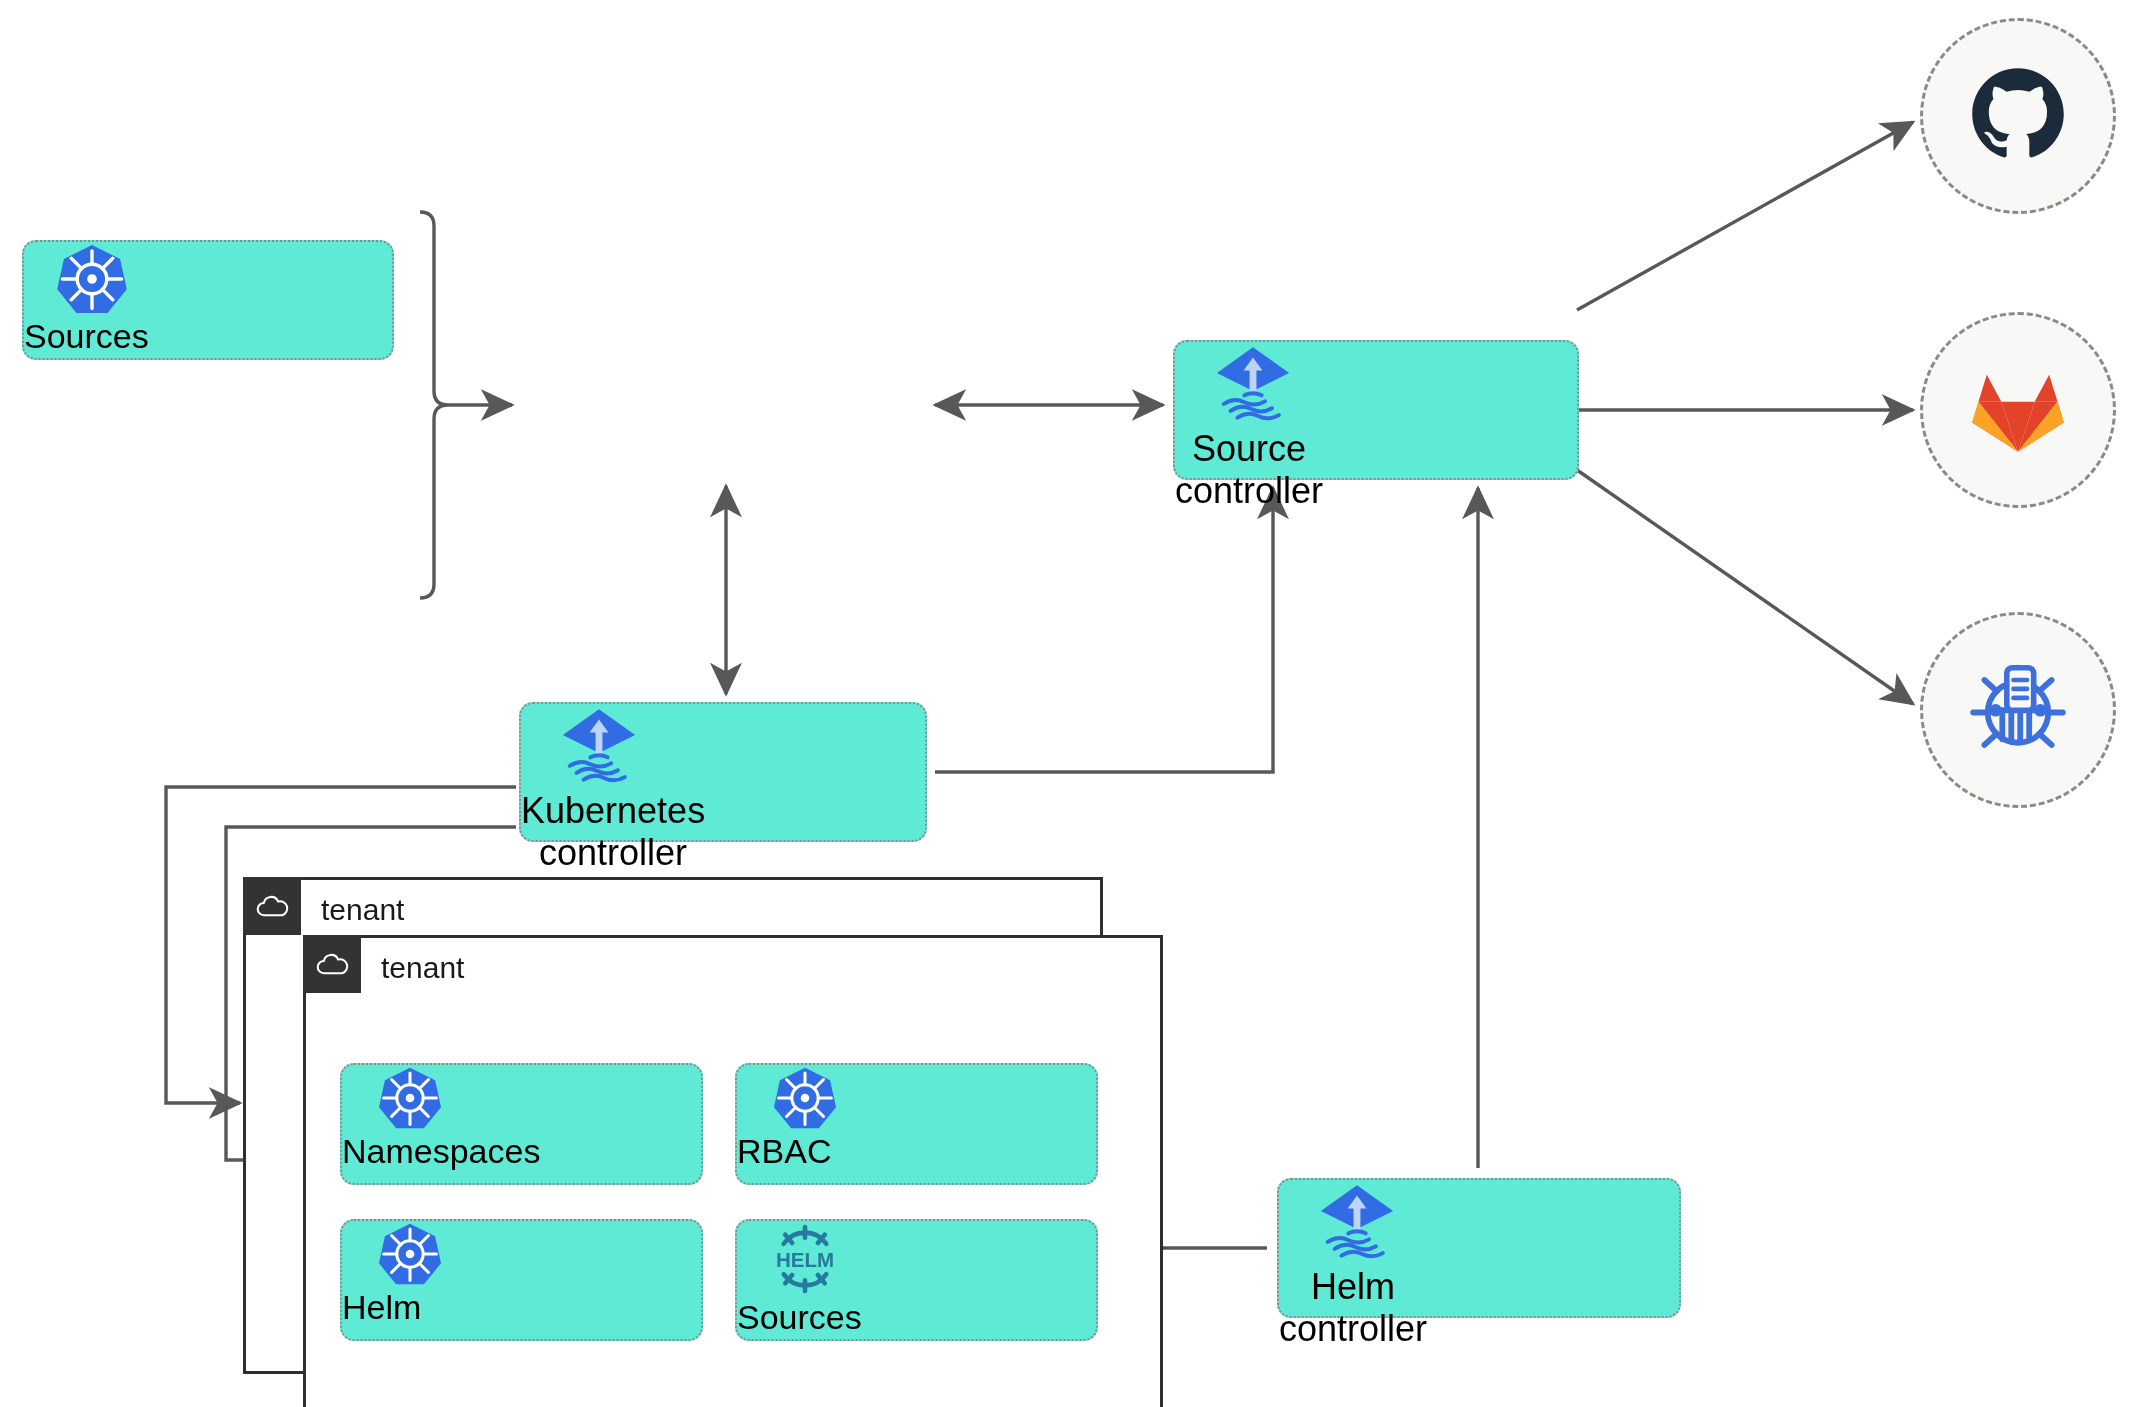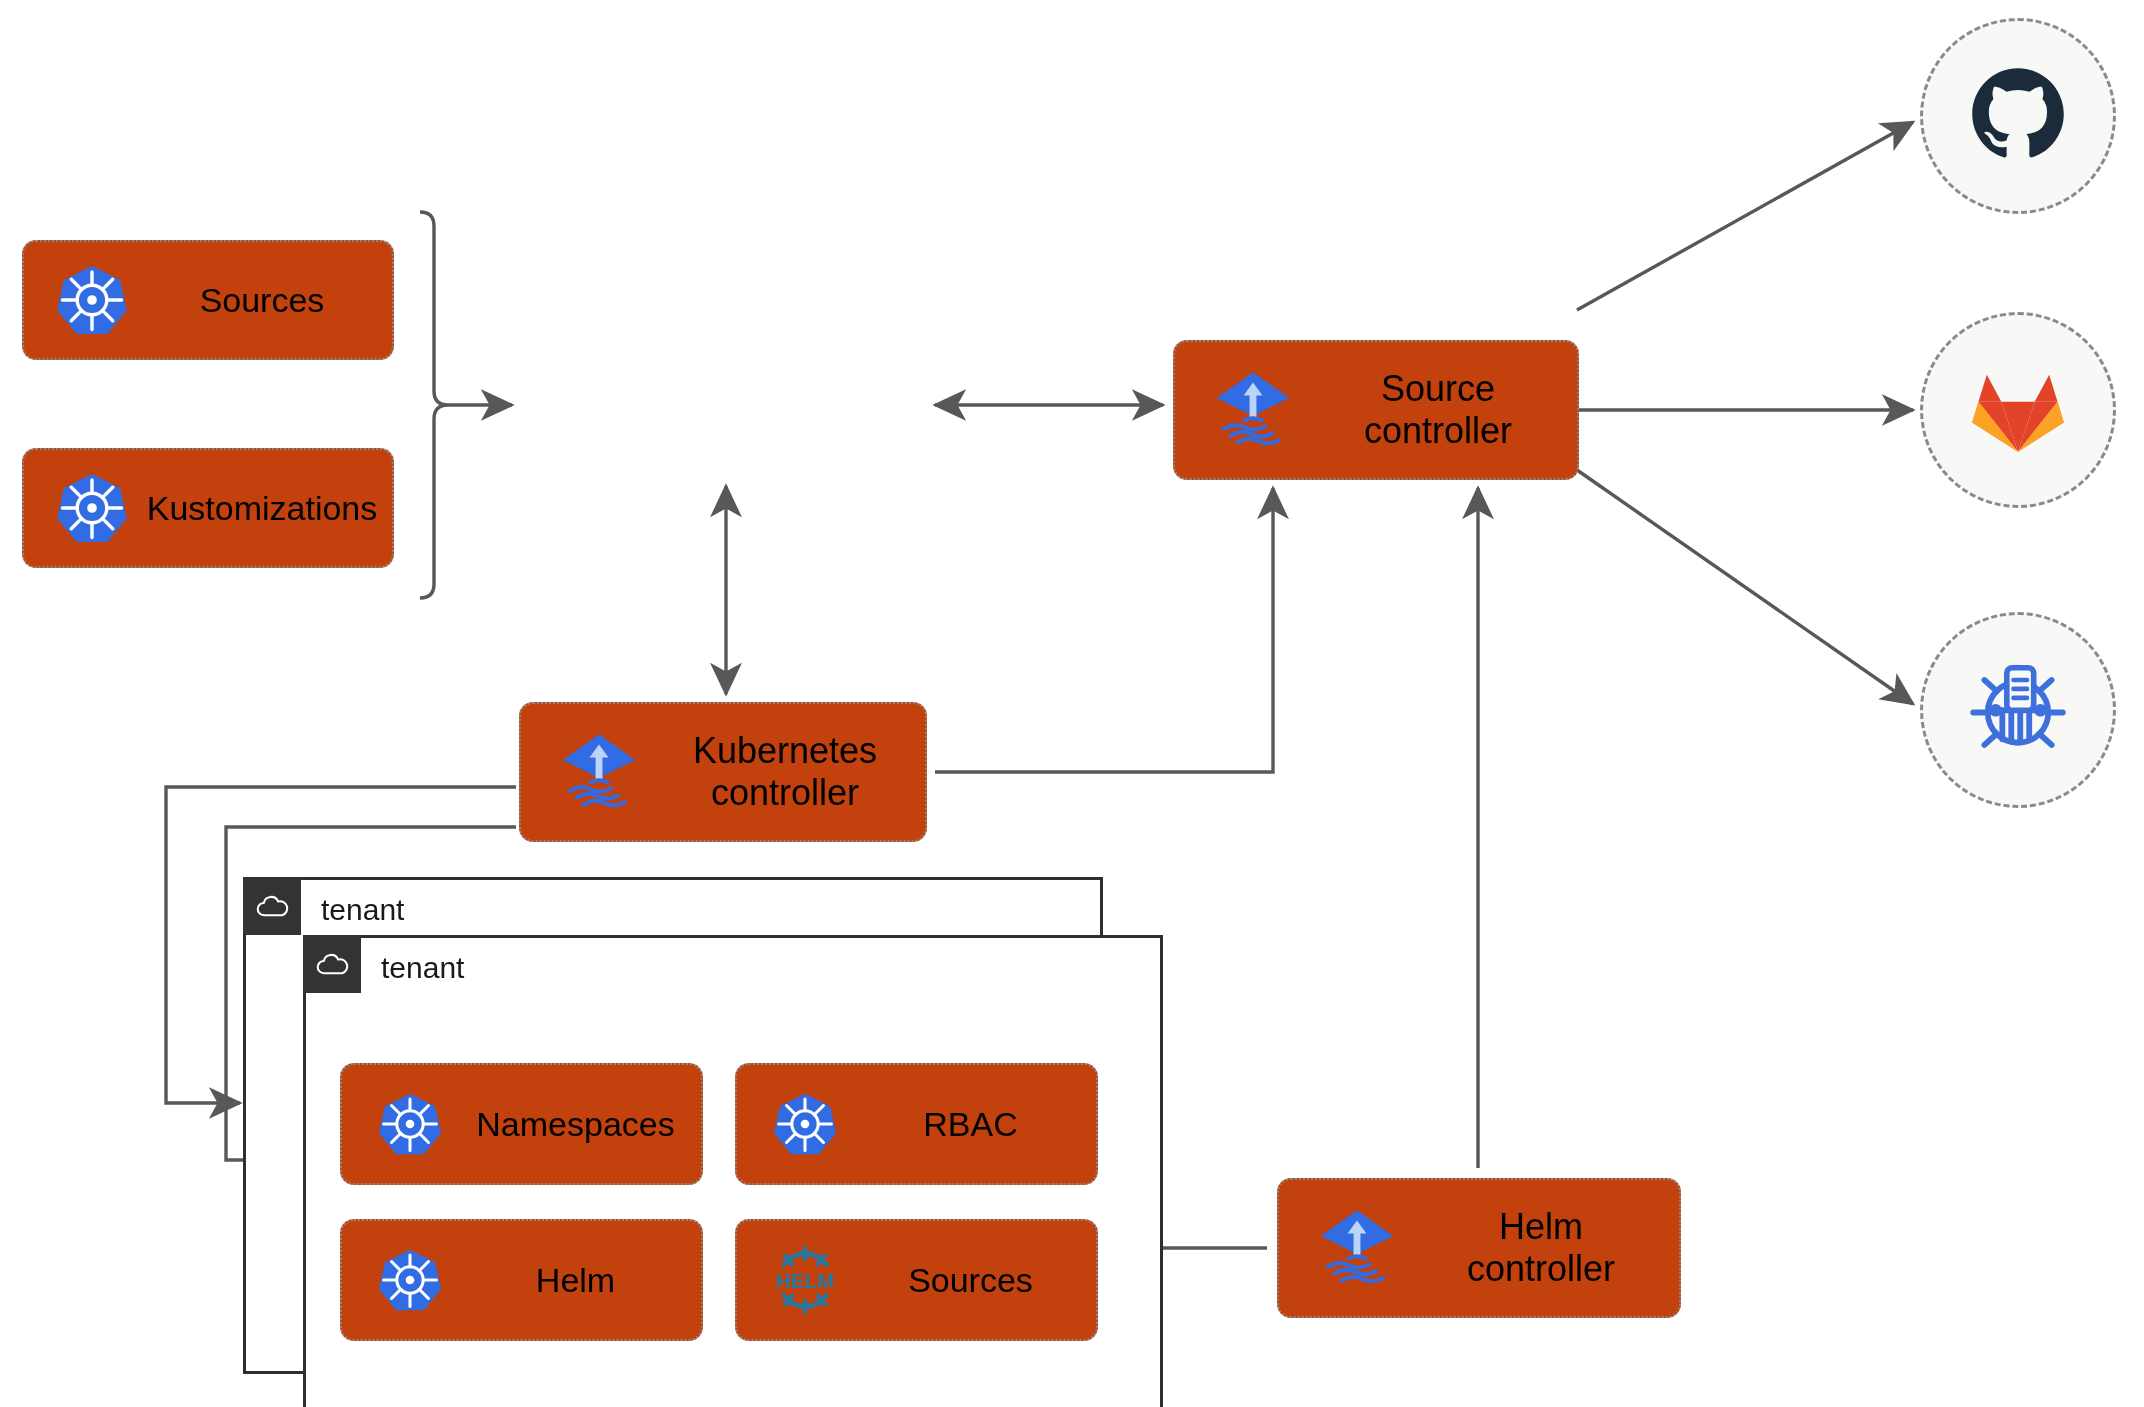--- a/index.html
+++ b/index.html
@@ -26,26 +26,26 @@
     top: 0;
     width: 2144px;
     height: 1407px;
     pointer-events: none;
   }
 
   
   .node {
     position: absolute;
     box-sizing: border-box;
-    background: #c2410c;
+    background: #5eead4;
     border: 2px dotted #8a8a8a;
     border-radius: 14px;
     display: flex;
-    flex-direction: row;
-    align-items: center;
+    flex-direction: column;
+    align-items: flex-start;
     z-index: 3;
   }
   .node .ico {
     flex: 0 0 auto;
     display: flex;
     align-items: center;
     justify-content: center;
   }
   .node .lbl {
     flex: 1 1 auto;
@@ -178,34 +178,20 @@
           <circle cx="50" cy="50" r="20"></circle>
           <path d="M50 30 L50 12 M50 70 L50 90 M30 50 L10 50 M70 50 L90 50
                    M36 36 L22 22 M64 36 L78 22 M36 64 L22 78 M64 64 L78 78"></path>
         </g>
         <circle cx="50" cy="50" r="6.5" fill="#ffffff"></circle>
       </svg>
     </span>
     <span class="lbl">Sources</span>
   </div>
 
-  <div class="node chip" style="left:22px; top:448px; width:372px; height:120px;">
-    <span class="ico">
-      <svg width="74" height="74" viewBox="0 0 100 100" xmlns="http://www.w3.org/2000/svg">
-        <path d="M50 4 L88 23 L97 64 L71 96 L29 96 L3 64 L12 23 Z" fill="#326CE5"></path>
-        <g fill="none" stroke="#ffffff" stroke-width="4.6" stroke-linecap="round">
-          <circle cx="50" cy="50" r="20"></circle>
-          <path d="M50 30 L50 12 M50 70 L50 90 M30 50 L10 50 M70 50 L90 50
-                   M36 36 L22 22 M64 36 L78 22 M36 64 L22 78 M64 64 L78 78"></path>
-        </g>
-        <circle cx="50" cy="50" r="6.5" fill="#ffffff"></circle>
-      </svg>
-    </span>
-    <span class="lbl">Kustomizations</span>
-  </div>
 
 
   <div class="node ctrl" style="left:1173px; top:340px; width:406px; height:140px;">
     <span class="ico">
       <svg width="86" height="86" viewBox="0 0 100 100" xmlns="http://www.w3.org/2000/svg">
         <path d="M50 6 L92 36 L50 57 L8 36 Z" fill="#326CE5"></path>
         <path d="M50 18 L61 33 L54 33 L54 58 L46 58 L46 33 L39 33 Z" fill="#BBD4F7"></path>
         <g stroke="#326CE5" stroke-width="4.6" stroke-linecap="round" fill="none">
           <path d="M16 72 Q28 64 40 70 Q52 76 64 69"></path>
           <path d="M24 80 Q36 72 48 78 Q60 84 72 77"></path>

